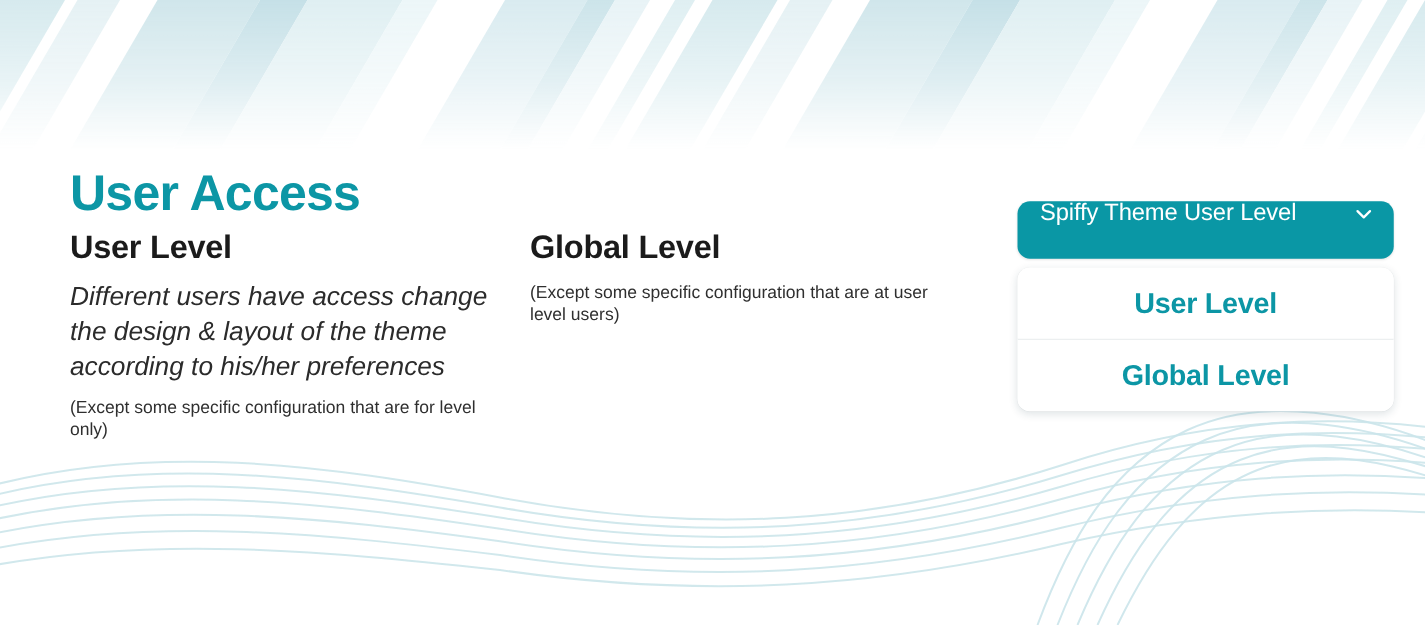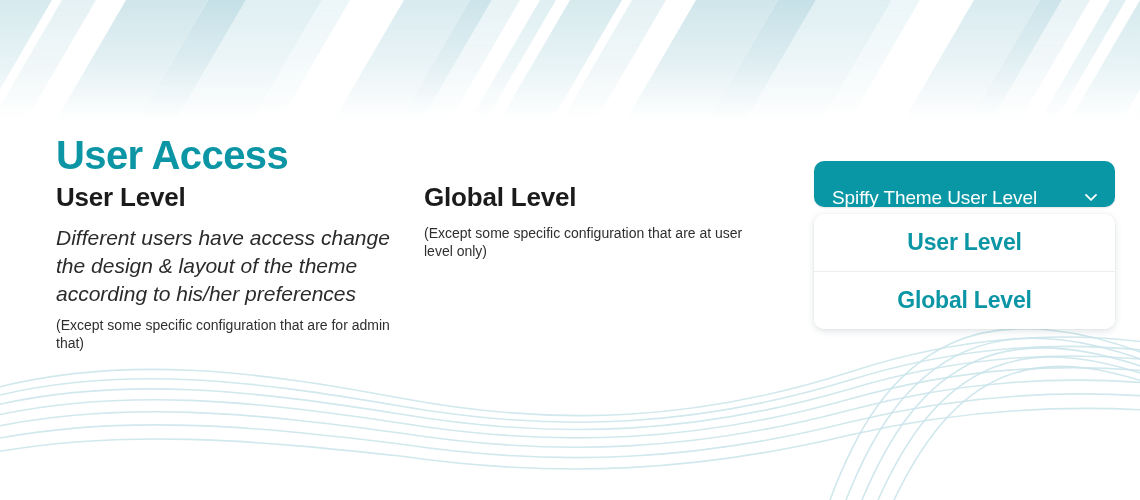--- a/index.html
+++ b/index.html
@@ -93,21 +93,21 @@
     width: 301px;
     z-index: 4;
   }
 
   .dd-button {
     position: relative;
     height: 46px;
     border-radius: 10px;
     background: #0a97a5;
     display: flex;
-    align-items: flex-end;
+    align-items: flex-start;
     padding: 0 14px 0 18px;
     box-sizing: border-box;
     box-shadow: 0 1px 2px rgba(0,0,0,0.10);
     cursor: pointer;
   }
   .dd-button-label {
     flex: 1 1 auto;
     color: #ffffff;
     font-size: 19px;
     line-height: 1;
@@ -198,26 +198,26 @@
     </g>
   </svg>
 
   <div id="content">
 
     <h1 class="page-title">User Access</h1>
 
     <div class="col col-user">
       <div class="col-heading">User Level</div>
       <p class="col-body">Different users have access change the design &amp; layout of the theme according to his/her preferences</p>
-      <p class="col-note">(Except some specific configuration that are for admin that)</p>
+      <p class="col-note">(Except some specific configuration that are for level only)</p>
     </div>
 
     <div class="col col-global">
       <div class="col-heading">Global Level</div>
-      <p class="col-note">(Except some specific configuration that are at user level only)</p>
+      <p class="col-note">(Except some specific configuration that are at user level users)</p>
     </div>
 
     <div id="dropdown">
 
       <div class="dd-button">
         <span class="dd-button-label">Spiffy Theme User Level</span>
         <svg class="dd-chevron" viewBox="0 0 24 24" aria-hidden="true">
           <path d="M6 9.5 L12 15.5 L18 9.5" fill="none" stroke="#ffffff" stroke-width="2.2" stroke-linecap="round" stroke-linejoin="round"></path>
         </svg>
       </div>

